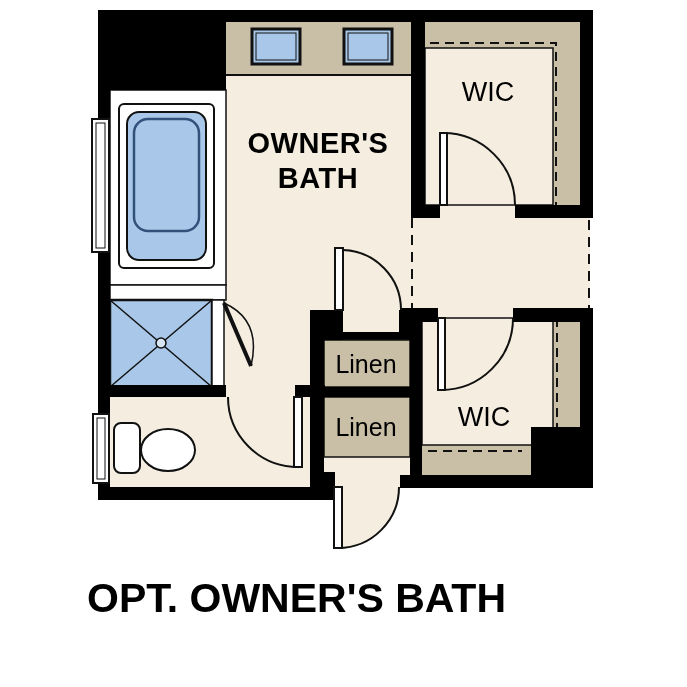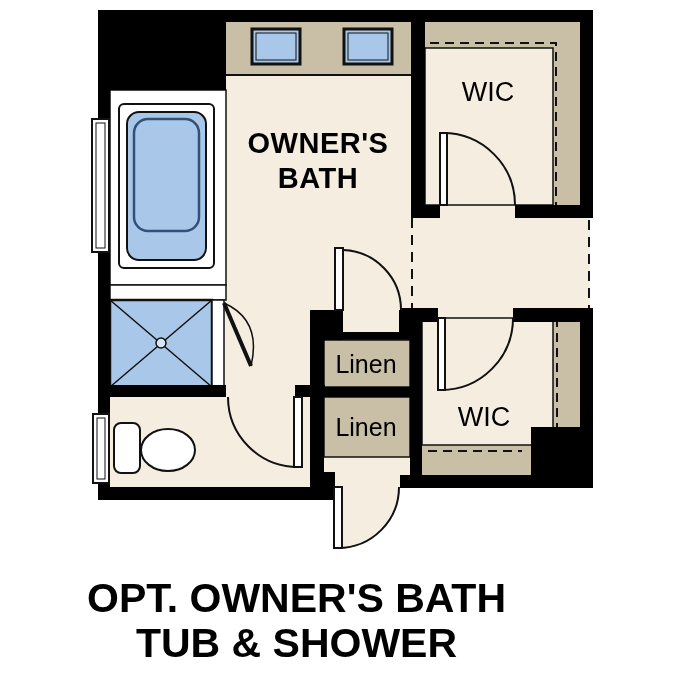--- a/index.html
+++ b/index.html
@@ -136,16 +136,15 @@
       <text x="318" y="188" text-anchor="middle" class="plan-label room-title">BATH</text>
       <text x="488" y="101" text-anchor="middle" class="plan-label wic-label">WIC</text>
       <text x="484" y="426" text-anchor="middle" class="plan-label wic-label">WIC</text>
       <text x="366" y="373" text-anchor="middle" class="plan-label linen-label">Linen</text>
       <text x="366" y="436" text-anchor="middle" class="plan-label linen-label">Linen</text>
     </g>
   </svg>
 
   <div class="drawing-title">
     <div>OPT. OWNER'S BATH</div>
-    <div>TUB &amp; SHOWER</div>
   </div>
 
 </div>
 
 </body></html>

